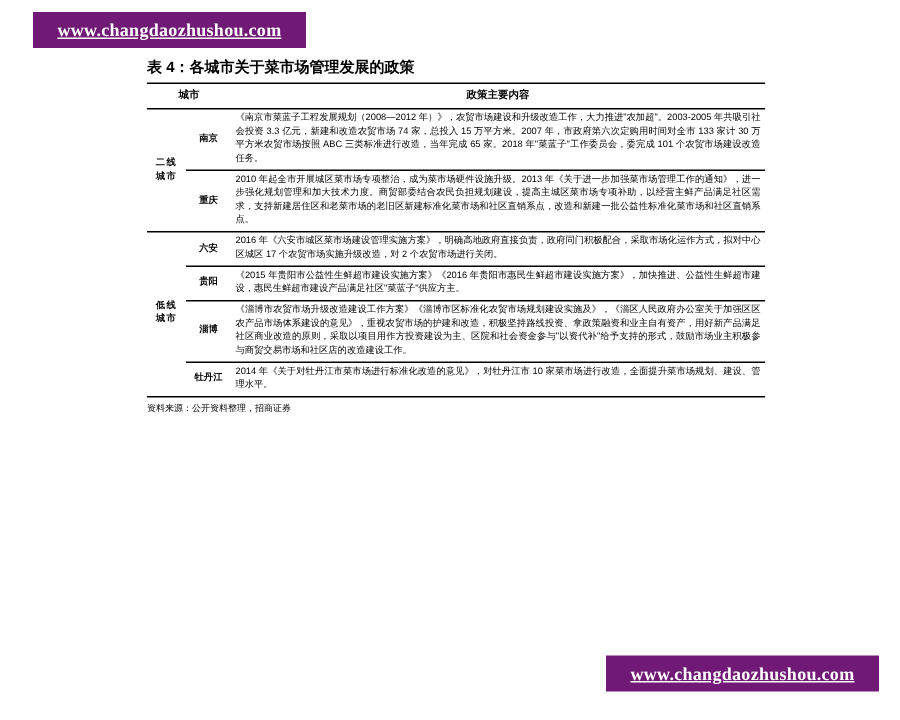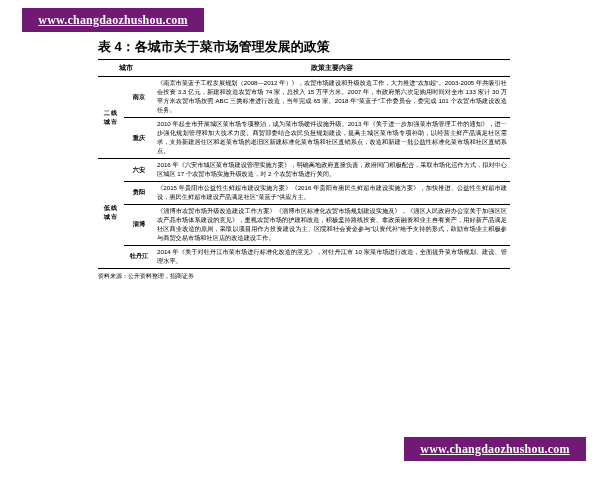--- a/index.html
+++ b/index.html
@@ -39,21 +39,21 @@
     width: 182px;
     height: 24px;
   }
   .doc {
     position: absolute;
     left: 98px;
     top: 38px;
     width: 412px;
   }
   .table-title {
-    font-size: 13px;
+    font-size: 10px;
     font-weight: bold;
     color: #000;
     margin-bottom: 3px;
     font-family: "Liberation Sans", sans-serif;
   }
   table.policy {
     border-collapse: collapse;
     width: 412px;
     table-layout: fixed;
   }

